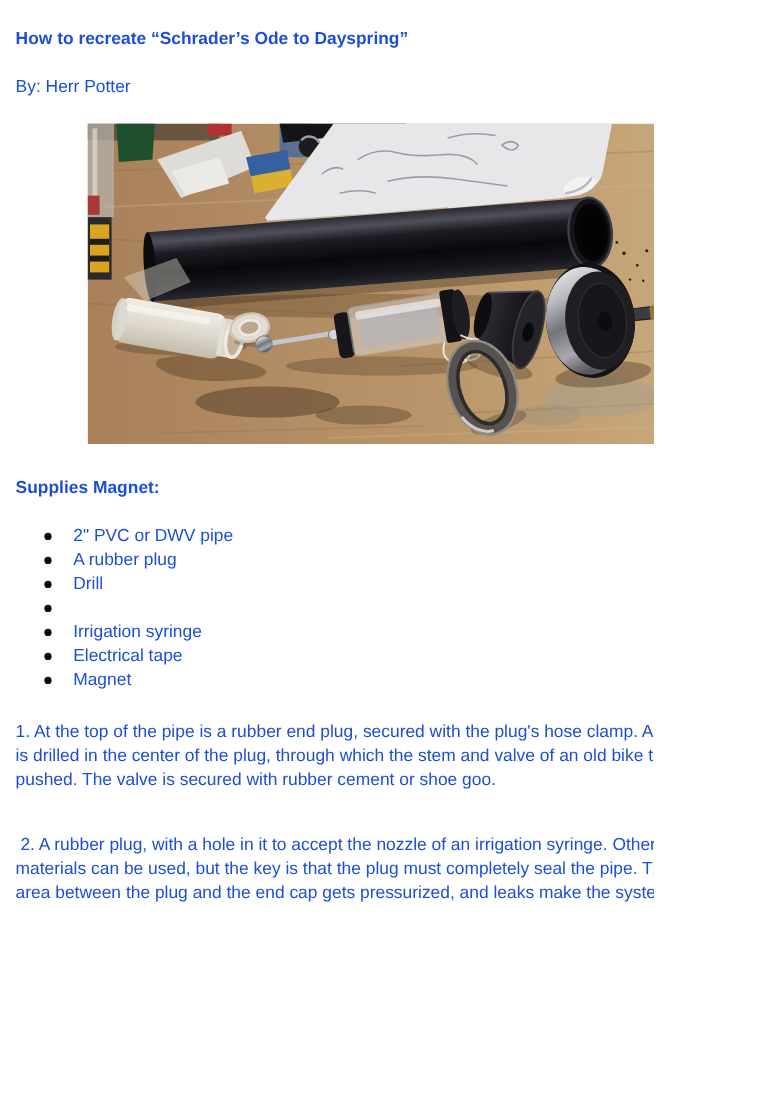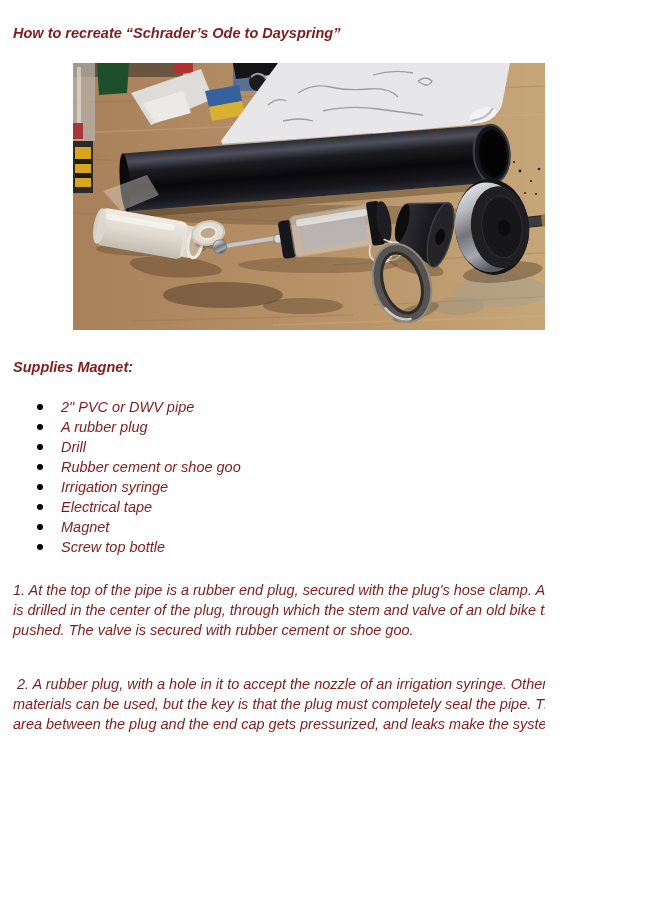--- a/index.html
+++ b/index.html
@@ -1,20 +1,20 @@
 <!DOCTYPE html>
 <html><head>
 <meta charset="utf-8">
 <style>
   html,body{margin:0;padding:0;background:#ffffff;}
   .page{
     position:relative;width:545px;height:914px;box-sizing:border-box;
     padding:23px 0 0 13px;overflow:hidden;
     font-family:"Liberation Sans","DejaVu Sans",sans-serif;
-    font-size:14.5px;line-height:20px;color:#7f1d1d;background:#fff;font-style:italic;
+    font-size:14.5px;line-height:20px;color:#1d4ed8;background:#fff;
   }
   .para{margin:0;white-space:pre-line;width:632px;}
   .bold{font-weight:700;}
   .byline{margin-top:20px;}
   .intro{margin-top:20px;}
   .photo-wrap{margin:20px 0 0 60px;width:502px;height:267px;}
   .photo-wrap svg{display:block;}
   .supplies-heading{margin-top:27px;}
   ul.supplies{list-style:none;margin:20px 0 0;padding:0;}
   ul.supplies li{display:flex;align-items:flex-start;height:20px;padding-left:24px;}
@@ -22,20 +22,21 @@
   .build-heading{margin-top:18px;}
   .step{margin-top:23px;}
   .step2{margin-top:34px;}
 </style>
 </head>
 <body>
 
 <div class="page">
 
   <div class="para bold">How to recreate “Schrader’s Ode to Dayspring”</div>
+  <div class="para byline">By: Herr Potter</div>
 
   <div class="photo-wrap">
     <svg viewBox="0 0 502 267" width="502" height="267" xmlns="http://www.w3.org/2000/svg">
       <defs>
         <linearGradient id="woodG" x1="0" y1="0" x2="1" y2="0">
           <stop offset="0" stop-color="#a8805a"></stop>
           <stop offset="0.55" stop-color="#b9946a"></stop>
           <stop offset="1" stop-color="#c9a97b"></stop>
         </linearGradient>
         <linearGradient id="pipeG" x1="0" y1="0" x2="0" y2="1">
@@ -230,37 +231,32 @@
     <li>
         <span class="dot"></span>
         <span class="li-text">A rubber plug</span>
       </li>
     <li>
         <span class="dot"></span>
         <span class="li-text">Drill</span>
       </li>
     <li>
         <span class="dot"></span>
-        <span class="li-text">Rubber cement or shoe goo</span>
       </li>
     <li>
         <span class="dot"></span>
         <span class="li-text">Irrigation syringe</span>
       </li>
     <li>
         <span class="dot"></span>
         <span class="li-text">Electrical tape</span>
       </li>
     <li>
         <span class="dot"></span>
         <span class="li-text">Magnet</span>
-      </li>
-    <li>
-        <span class="dot"></span>
-        <span class="li-text">Screw top bottle</span>
       </li>
   </ul>
 
   <div class="para step">1. At the top of the pipe is a rubber end plug, secured with the plug's hose clamp. A hole
 is drilled in the center of the plug, through which the stem and valve of an old bike tire is
 pushed. The valve is secured with rubber cement or shoe goo.</div>
   <div class="para step step2">&nbsp;2. A rubber plug, with a hole in it to accept the nozzle of an irrigation syringe. Other
 materials can be used, but the key is that the plug must completely seal the pipe. The
 area between the plug and the end cap gets pressurized, and leaks make the system fail.</div>
 

